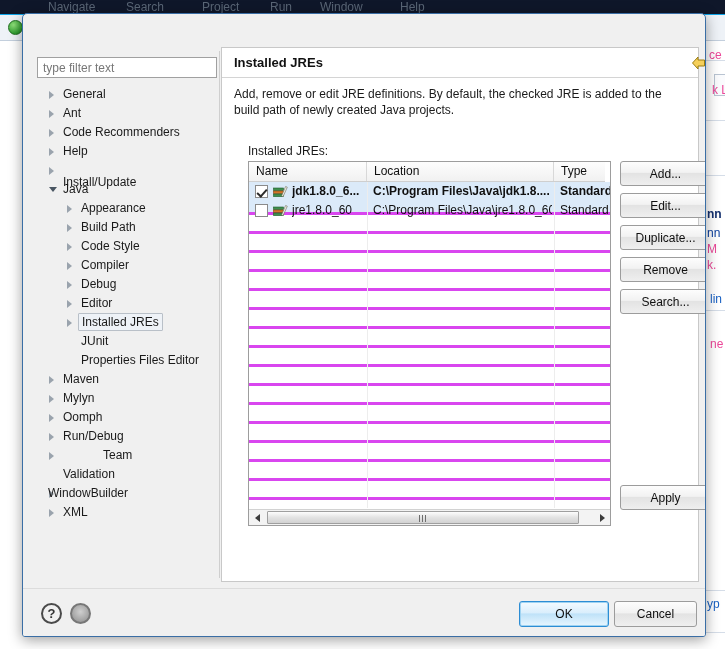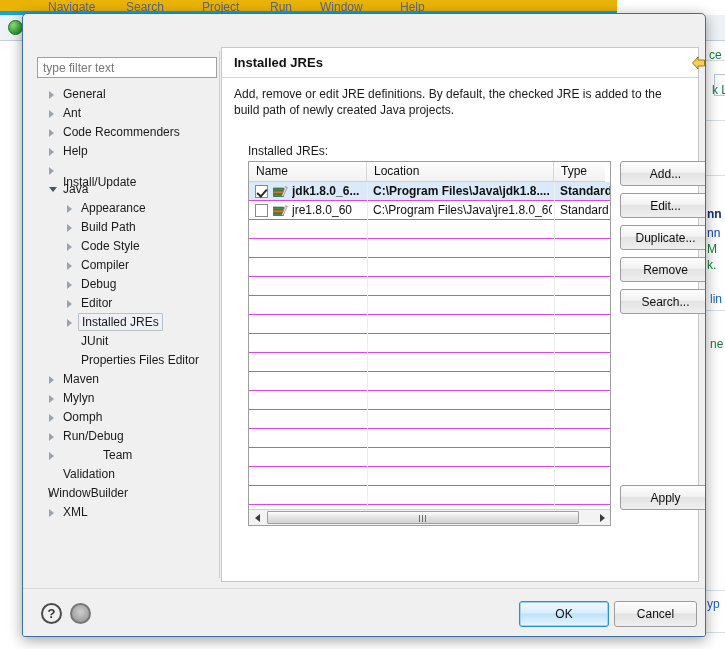--- a/index.html
+++ b/index.html
@@ -11,23 +11,23 @@
     font-size: 12px;
     background: #ffffff;
   }
 
   
   #backdrop {
     position: absolute; inset: 0;
     background: #ffffff;
   }
   .bg-menubar {
-    position: absolute; top: 0; left: 0; width: 617px; height: 15px;
-    background: #eab308;
-    border-bottom: 4px solid #0ea5e9;
+    position: absolute; top: 0; left: 0; width: 725px; height: 15px;
+    background: #0f172a;
+    border-bottom: 1px solid #0ea5e9;
   }
   .bg-menubar .mi {
     position: absolute; top: 0px; font-size: 12px; color: #5a6676;
     white-space: nowrap;
   }
   .bg-toolbar {
     position: absolute; top: 15px; left: 0; width: 725px; height: 26px;
     background: #eef2f7; border-bottom: 1px solid #c3cfdd;
   }
   .bg-greenbtn {
@@ -35,21 +35,21 @@
     border-radius: 50%;
     background: radial-gradient(circle at 35% 30%, #8fe07a, #2e9b2e 70%, #1d6d1d);
     border: 1px solid #1d6d1d;
   }
   .bg-editorpanel {
     position: absolute; left: 0px; top: 41px; width: 725px; height: 608px;
     background: #ffffff;
   }
   .bg-text {
     position: absolute; font-size: 12px; white-space: nowrap;
-    color: #15803d;
+    color: #ec4899;
   }
   .bg-text.blue { color: #0b3f9e; }
   .bg-text.bold { font-weight: bold; color: #14306e; }
   .bg-text.link { color: #1a62c4; }
   .bg-hr {
     position: absolute; background: #d5dde8; height: 1px;
   }
   .bg-box {
     position: absolute; border: 1px solid #b9c4d2; background: #fafbfd;
   }
@@ -191,22 +191,22 @@
     border-bottom: 1px solid #cfcfcf;
   }
   .th {
     position: absolute; top: 0; height: 19px; line-height: 19px;
     font-size: 12px; color: #101010; padding-left: 7px;
     border-right: 1px solid #d8d8d8;
     white-space: nowrap; overflow: hidden;
   }
   .tbody { position: absolute; left: 0; top: 20px; right: 0; bottom: 17px; }
   .trow {
-    position: absolute; left: 0; right: 0; height: 19px;
-    border-bottom: 1px solid #d946ef;
+    position: absolute; left: 0; right: 0; height: 33px;
+    border-bottom: 3px solid #d946ef;
     padding-left: 16px;
   }
   .trow.sel { background: #dbeaf9; }
   .trow.sel .cell { font-weight: bold; }
   .cell {
     position: absolute; top: 0; height: 19px; line-height: 19px;
     font-size: 12px; color: #101010; white-space: nowrap; overflow: hidden;
   }
   .gridline { position: absolute; top: 0; bottom: 0; width: 1px; background: #ededed; }
   .chk {

